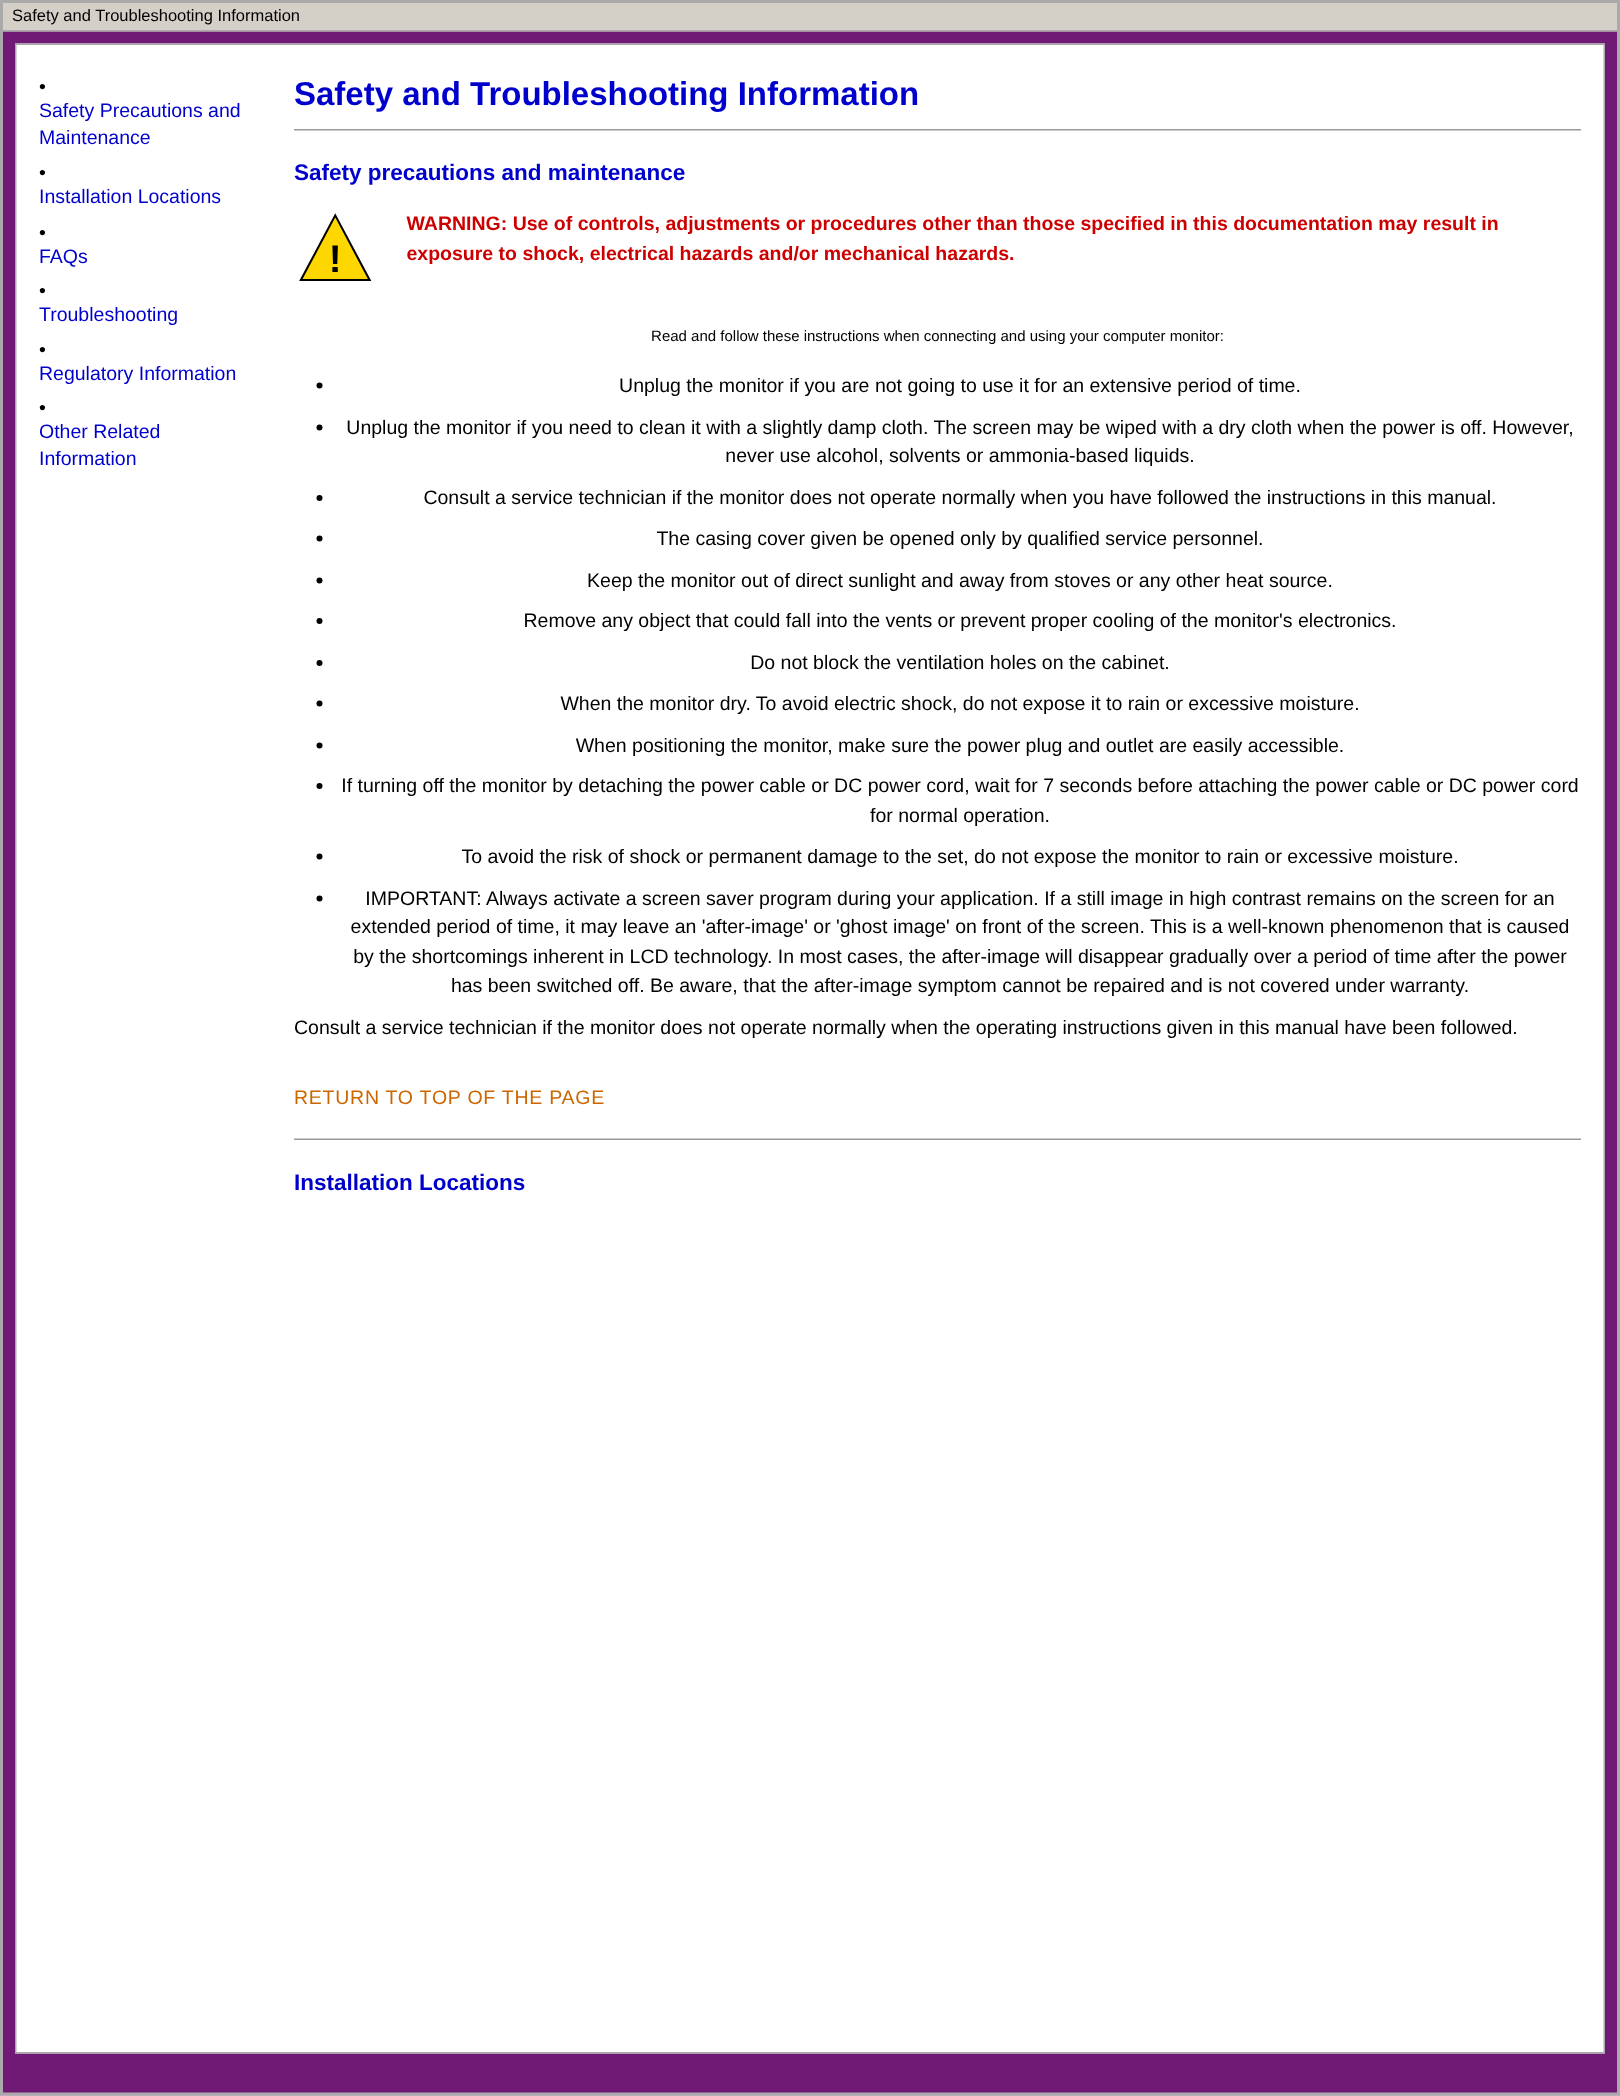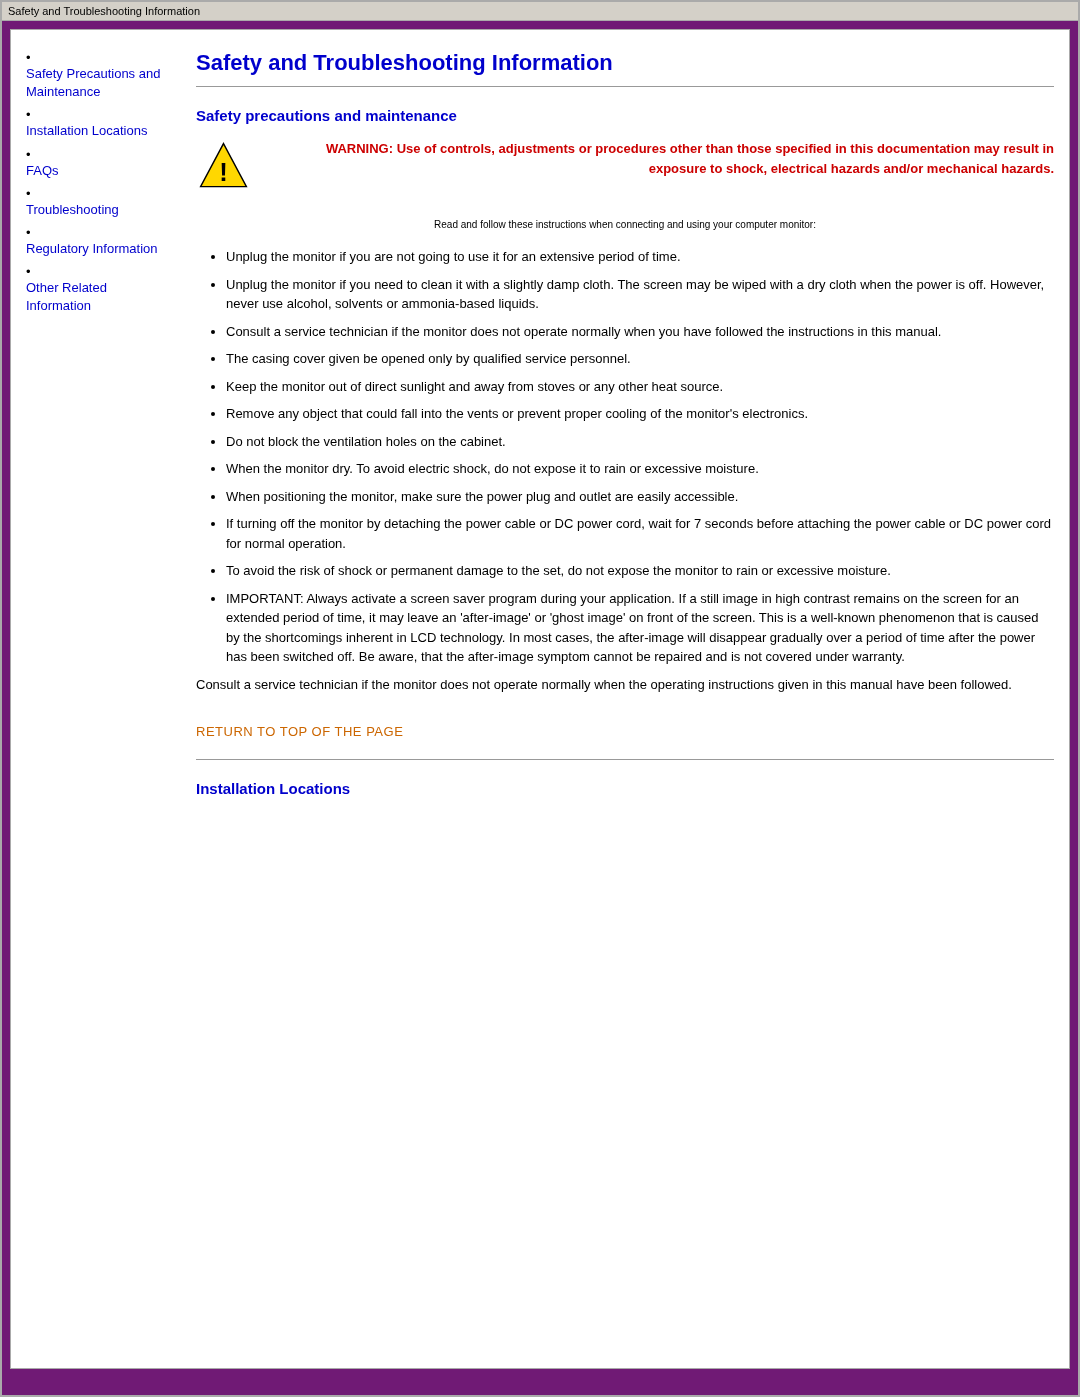--- a/index.html
+++ b/index.html
@@ -94,31 +94,31 @@
     }
     .warning-icon svg {
       width: 55px;
       height: 55px;
     }
     .warning-text {
       color: #cc0000;
       font-size: 13px;
       font-weight: bold;
       line-height: 1.5;
-      text-align: right;
     }
     .intro-text {
       margin-bottom: 15px;
       line-height: 1.5;
       font-size: 10px;
       text-align: center;
     }
     .bullet-list {
       margin-left: 30px;
       margin-bottom: 3px;
+      text-align: center;
     }
     .bullet-list li {
       list-style-type: disc;
       margin-bottom: 8px;
       line-height: 1.5;
       font-size: 13px;
     }
     .consult-text {
       margin-bottom: 20px;
       line-height: 1.5;

